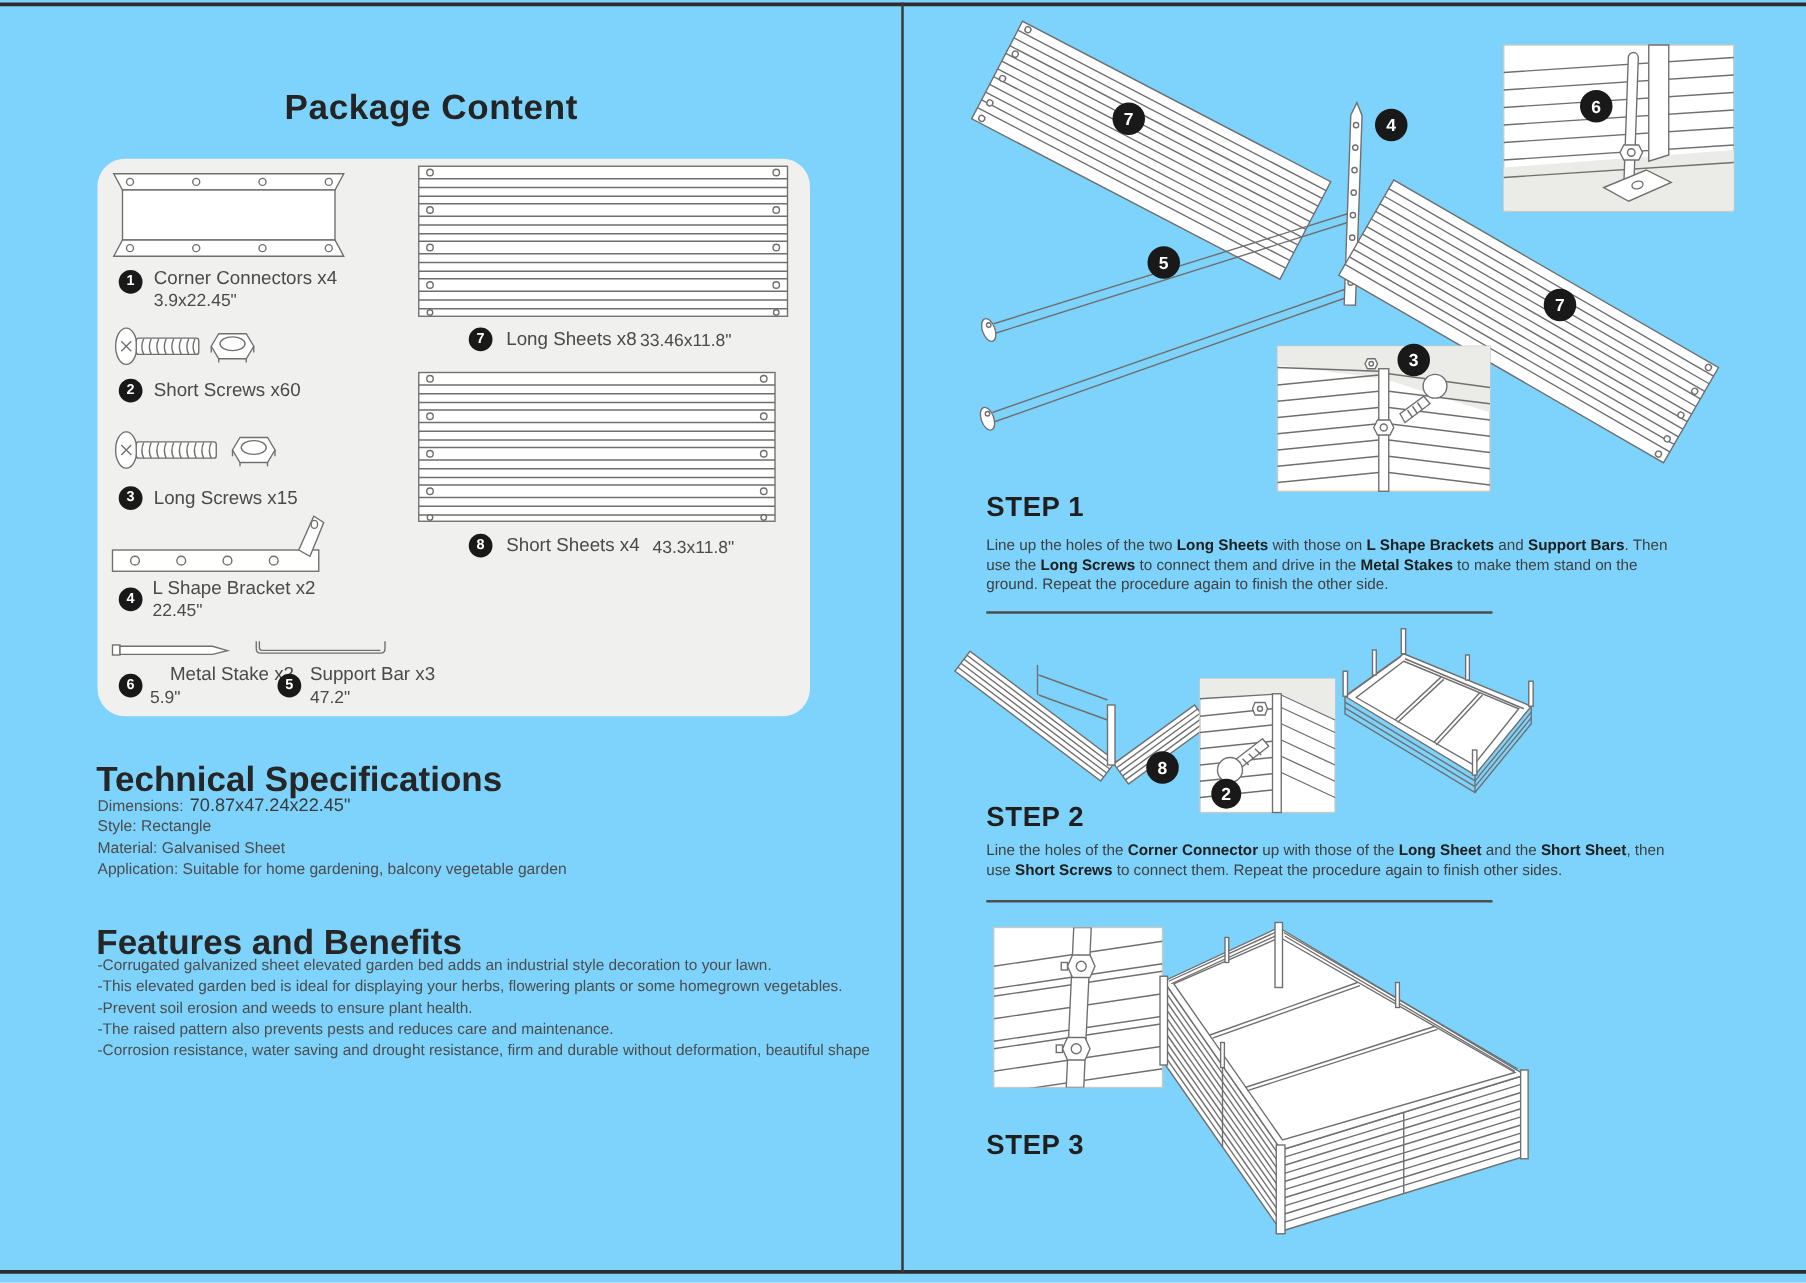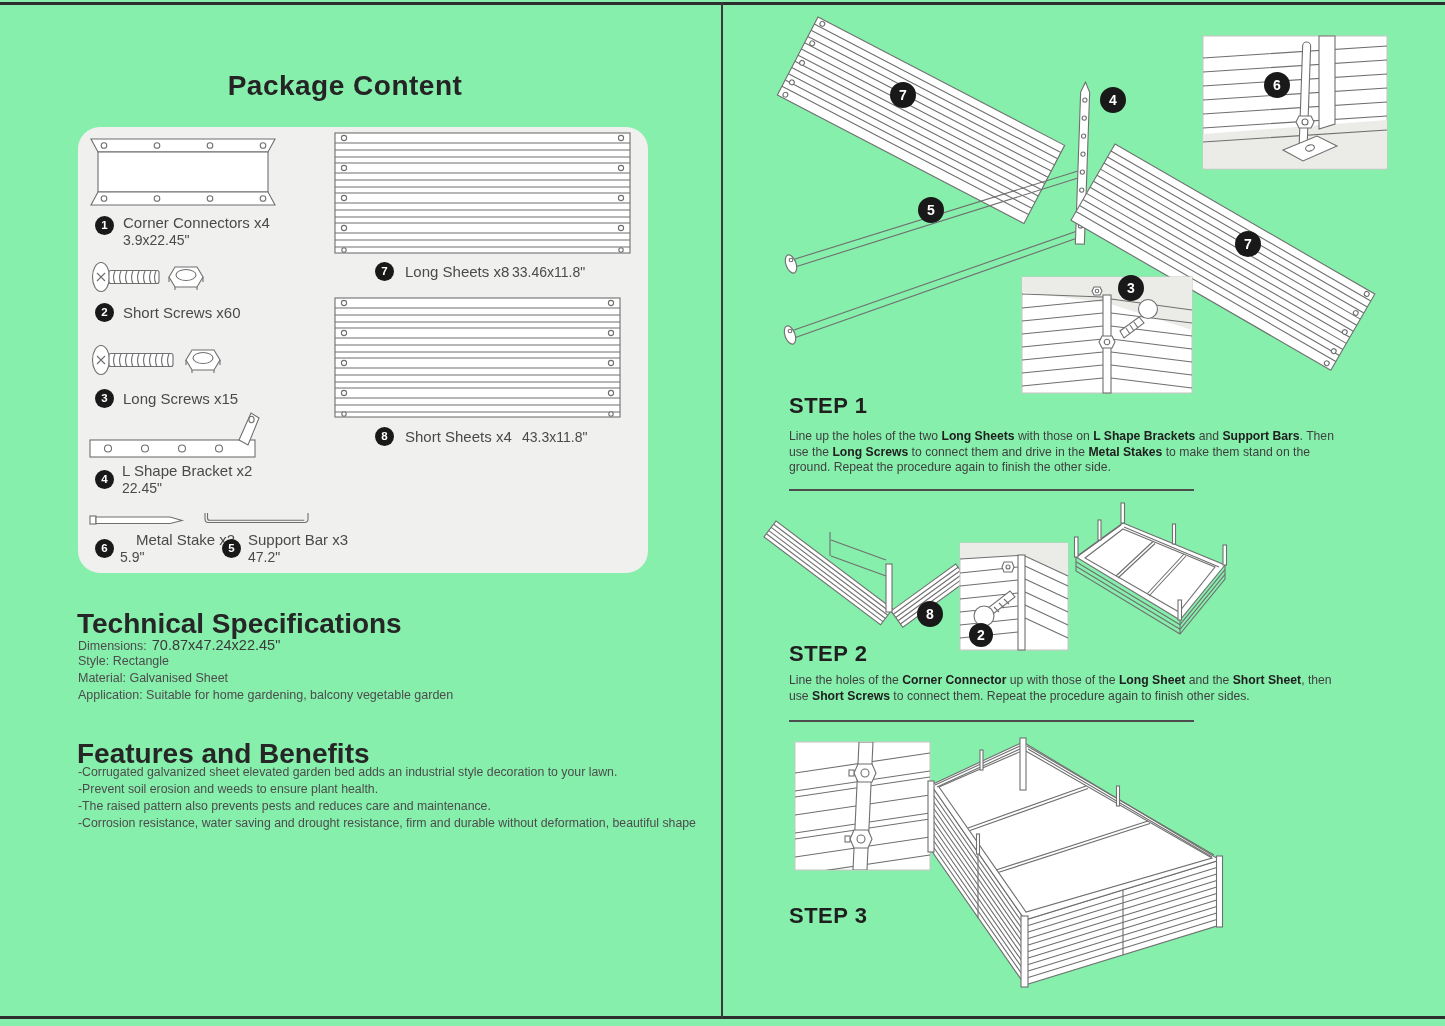--- a/index.html
+++ b/index.html
@@ -1,17 +1,17 @@
 <!DOCTYPE html>
 <html><head>
 <meta charset="utf-8">
 <style>
   html,body{margin:0;padding:0;background:#e8e8e8;}
   .page{
-    position:relative;width:1445px;height:1026px;background:#86efac;
+    position:relative;width:1445px;height:1026px;background:#7dd3fc;
     font-family:"Liberation Sans", sans-serif;color:#474747;overflow:hidden;
     margin:0 auto;
   }
   .abs{position:absolute;}
   .hairline-h{position:absolute;background:#2e2e2e;height:2.5px;left:0;width:1445px;}
   .divider-v{position:absolute;background:#3a3a3a;width:2px;top:2px;height:1016px;left:721px;}
 
   
   .pkg-title{position:absolute;left:95px;top:70px;width:500px;text-align:center;
     font-size:28px;font-weight:600;color:#242424;letter-spacing:.5px;}
@@ -183,20 +183,21 @@
   <div class="spec-line" style="left:78px;top:637px">
     <span>Dimensions:</span><span class="big">70.87x47.24x22.45"</span>
   </div>
   <div class="spec-line" style="left:78px;top:654px">Style: Rectangle</div>
   <div class="spec-line" style="left:78px;top:671px">Material: Galvanised Sheet</div>
   <div class="spec-line" style="left:78px;top:688px">Application: Suitable for home gardening, balcony vegetable garden</div>
 
   <div class="sec-head" style="left:77px;top:738px">Features and Benefits</div>
   <div class="abs" style="left:78px;top:764px">
     <div class="feat-line">-Corrugated galvanized sheet elevated garden bed adds an industrial style decoration to your lawn.</div>
+    <div class="feat-line">-This elevated garden bed is ideal for displaying your herbs, flowering plants or some homegrown vegetables.</div>
     <div class="feat-line">-Prevent soil erosion and weeds to ensure plant health.</div>
     <div class="feat-line">-The raised pattern also prevents pests and reduces care and maintenance.</div>
     <div class="feat-line">-Corrosion resistance, water saving and drought resistance, firm and durable without deformation, beautiful shape</div>
   </div>
 
   <svg style="left:735px;top:8px" width="700" height="385" viewBox="0 0 700 385">
     <g class="ln">
 
       <g transform="translate(83,9) rotate(27.5)">
         <rect class="fw" x="0" y="0" width="278" height="88"></rect>

